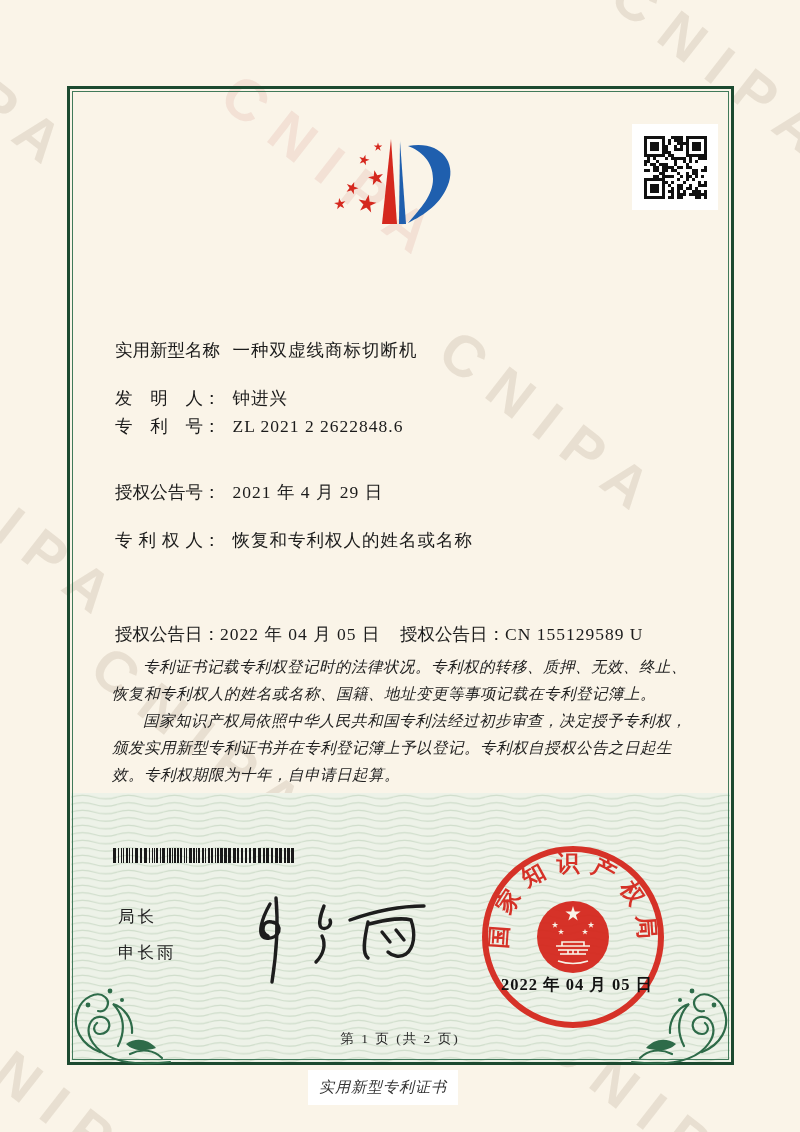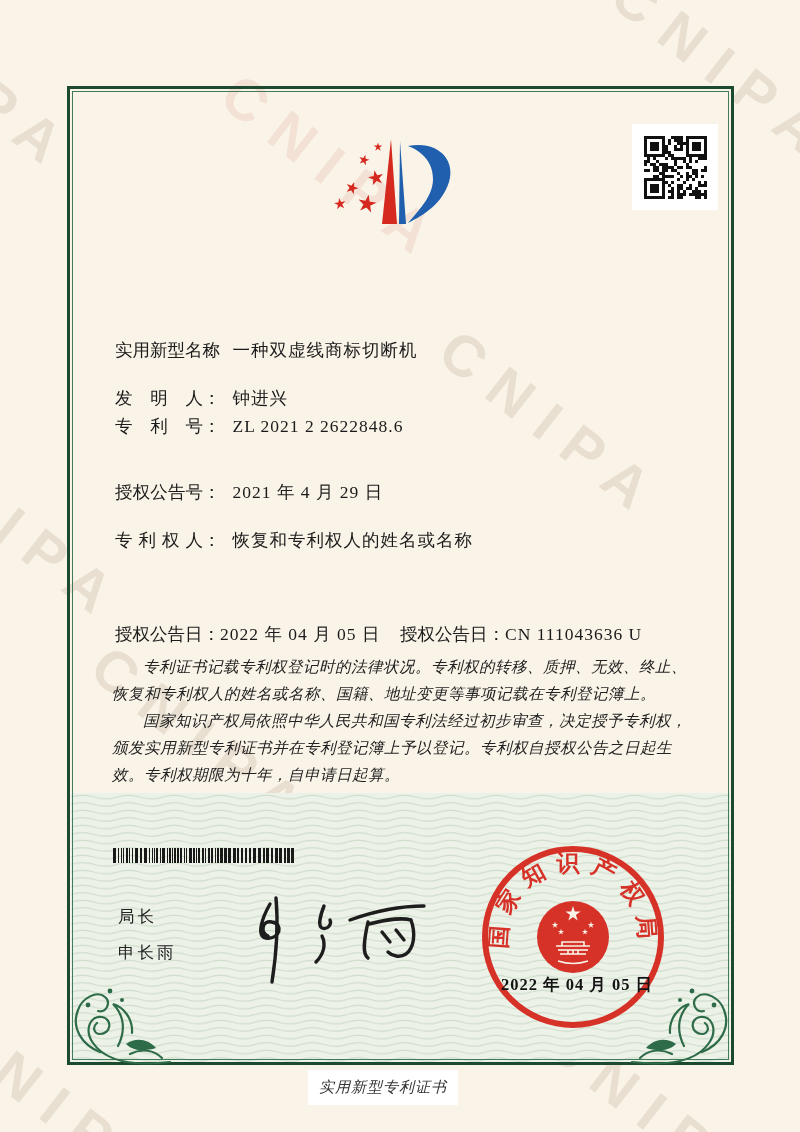--- a/index.html
+++ b/index.html
@@ -388,21 +388,21 @@
   </div>
   <div class="frow f4">
     <span class="flabel">授权公告号</span><span class="fcolon">：</span><span class="fvalue">2021 年 4 月 29 日</span>
   </div>
   <div class="frow f5">
     <span class="flabel">专利权人</span><span class="fcolon">：</span><span class="fvalue">恢复和专利权人的姓名或名称</span>
   </div>
   <div class="frow f7">
     <span>授权公告日</span><span>：</span><span class="fvalue">2022 年 04 月 05 日</span>
     <span class="grant2">
-      <span>授权公告日</span><span>：</span><span class="fvalue">CN 111043636 U</span>
+      <span>授权公告日</span><span>：</span><span class="fvalue">CN 155129589 U</span>
     </span>
   </div>
 
   <div class="paras">
     <p>专利证书记载专利权登记时的法律状况。专利权的转移、质押、无效、终止、恢复和专利权人的姓名或名称、国籍、地址变更等事项记载在专利登记簿上。</p>
     <p>国家知识产权局依照中华人民共和国专利法经过初步审查，决定授予专利权，颁发实用新型专利证书并在专利登记簿上予以登记。专利权自授权公告之日起生效。专利权期限为十年，自申请日起算。</p>
   </div>
 
   <div class="barcode" id="barcode">
       <i style="width:3px"></i>
@@ -550,15 +550,16 @@
         <path d="M80 108 H110"></path>
         <path d="M82 112 H108"></path>
         <path d="M84 104 V100 H106 V104"></path>
         <path d="M90 112 V108 M95 112 V108 M100 112 V108"></path>
         <path d="M80 119 Q95 124 110 119"></path>
       </g>
     </g>
   </svg>
   <div class="seal-date">2022 年 04 月 05 日</div>
 
+  <div class="page-indicator">第 1 页 (共 2 页)</div>
   <div class="cont-box">实用新型专利证书</div>
 
 </div>
 
 </body></html>

